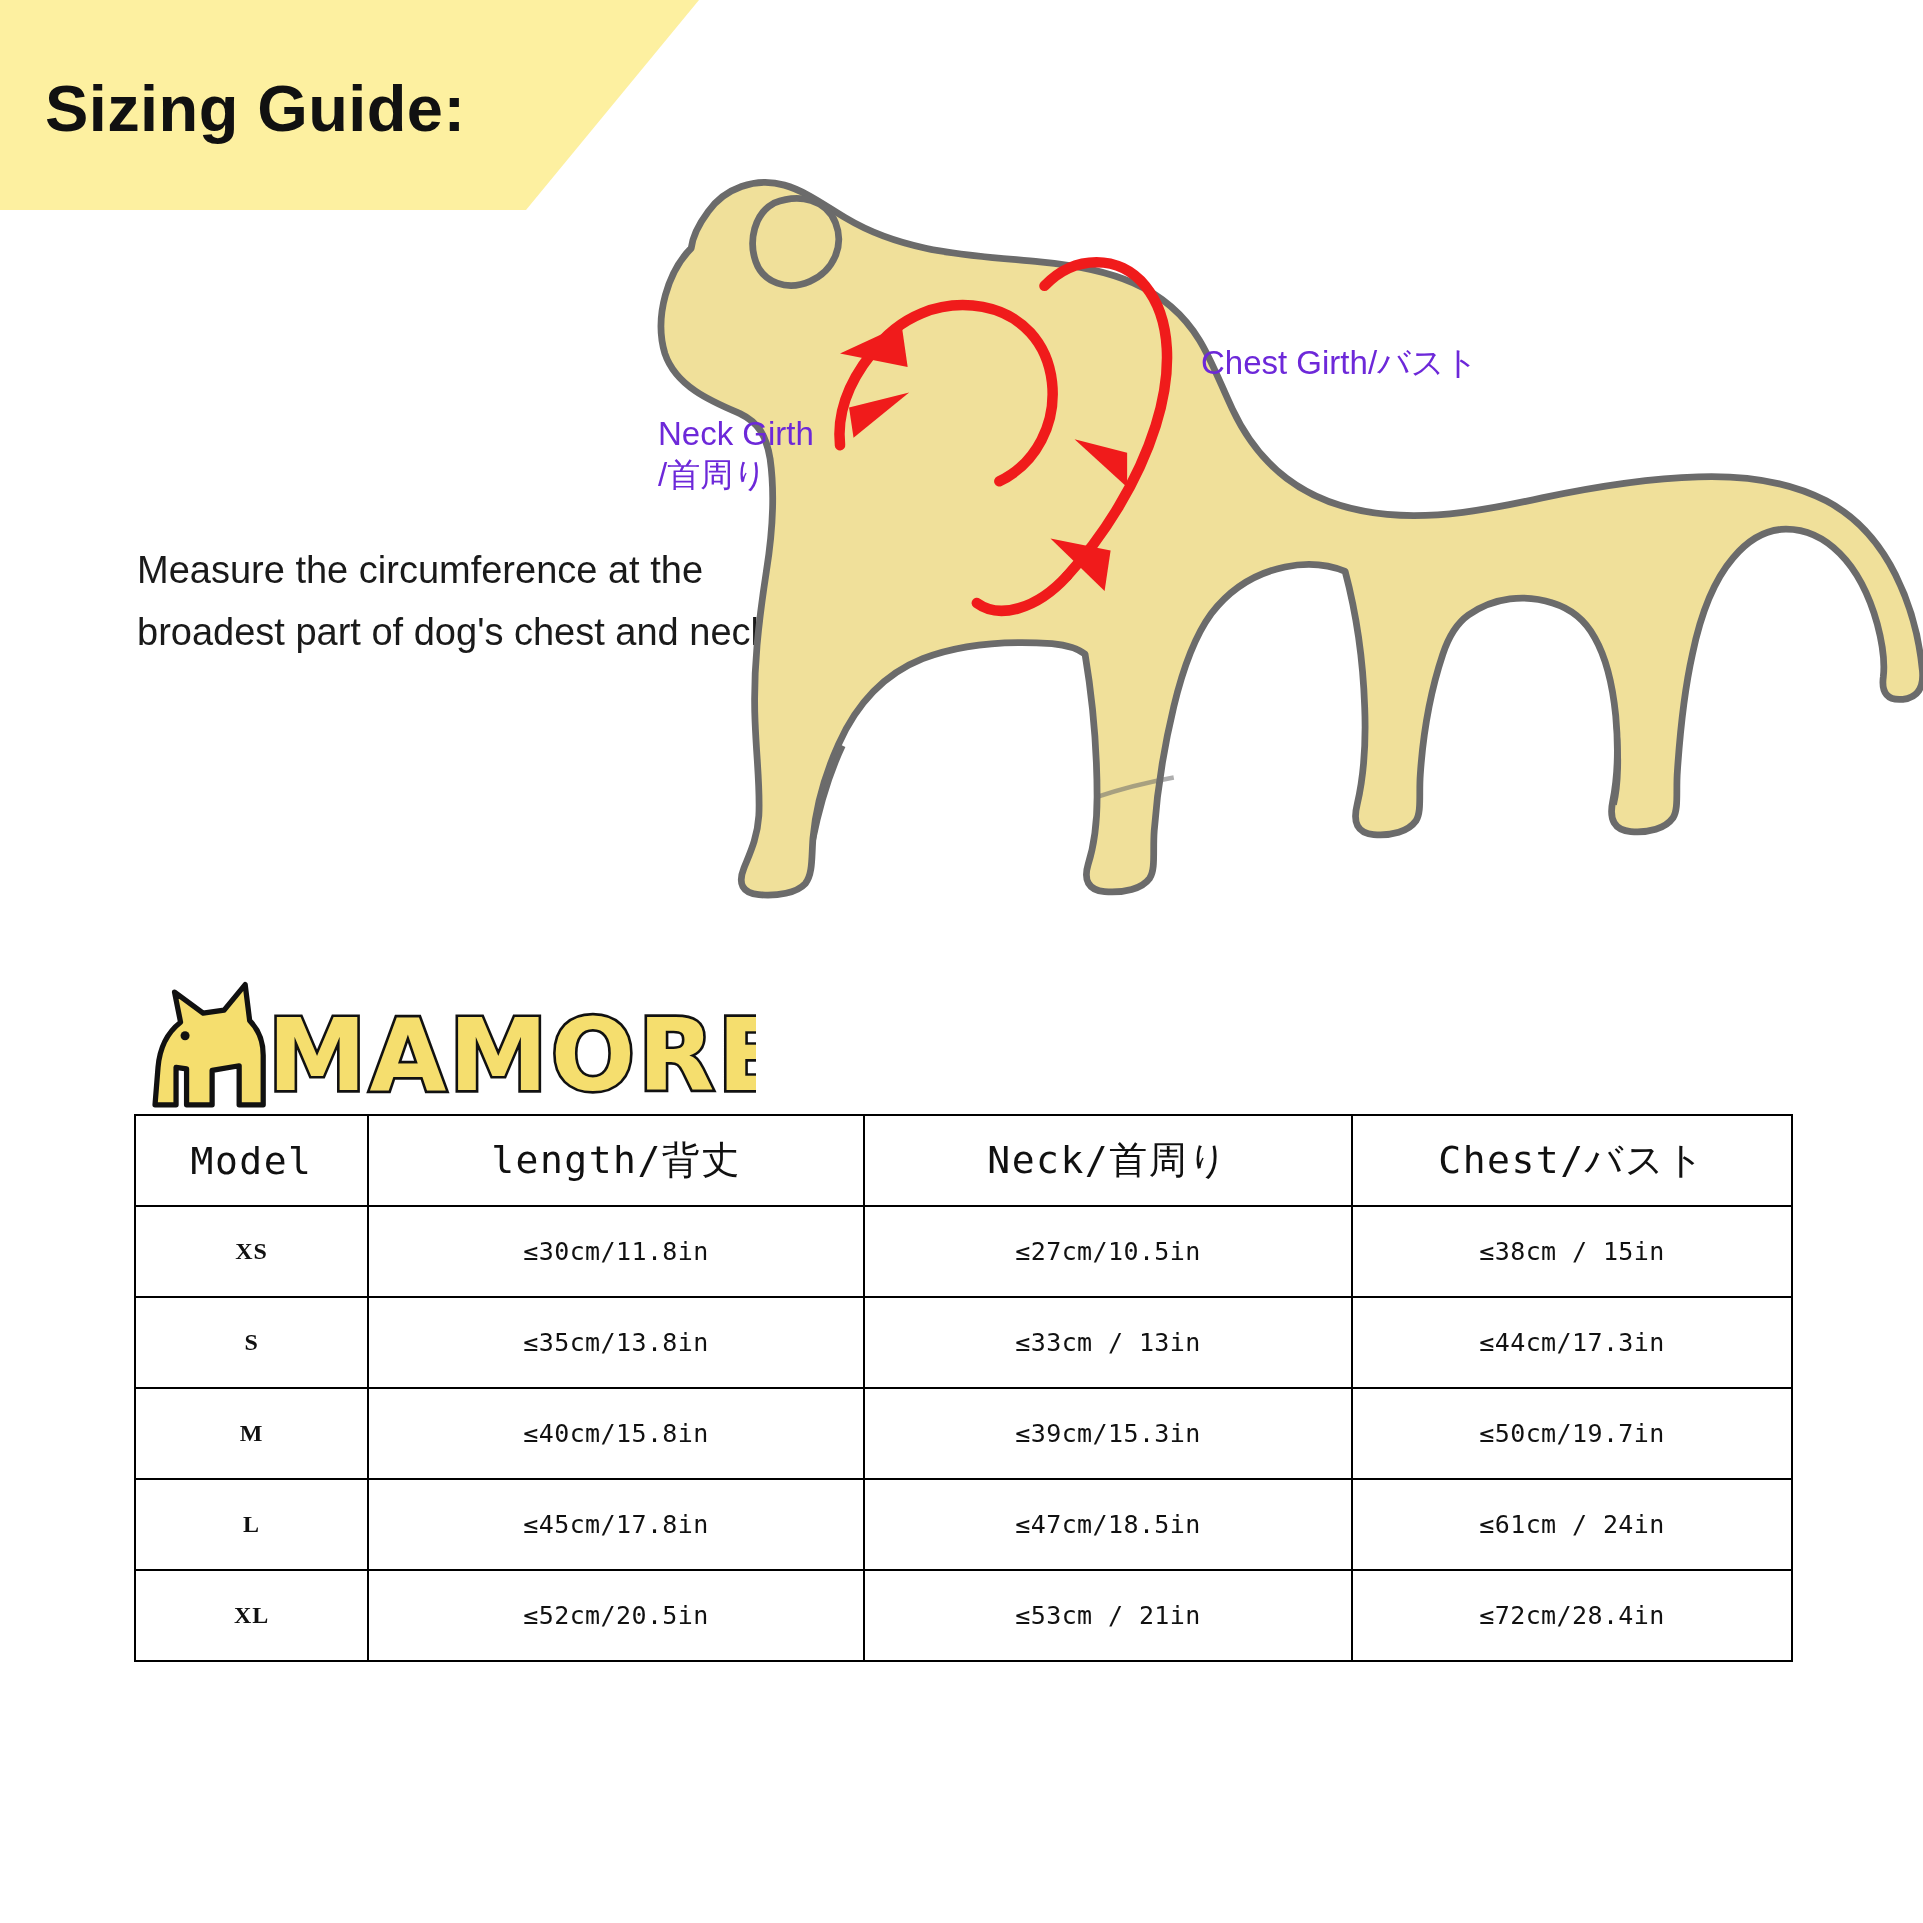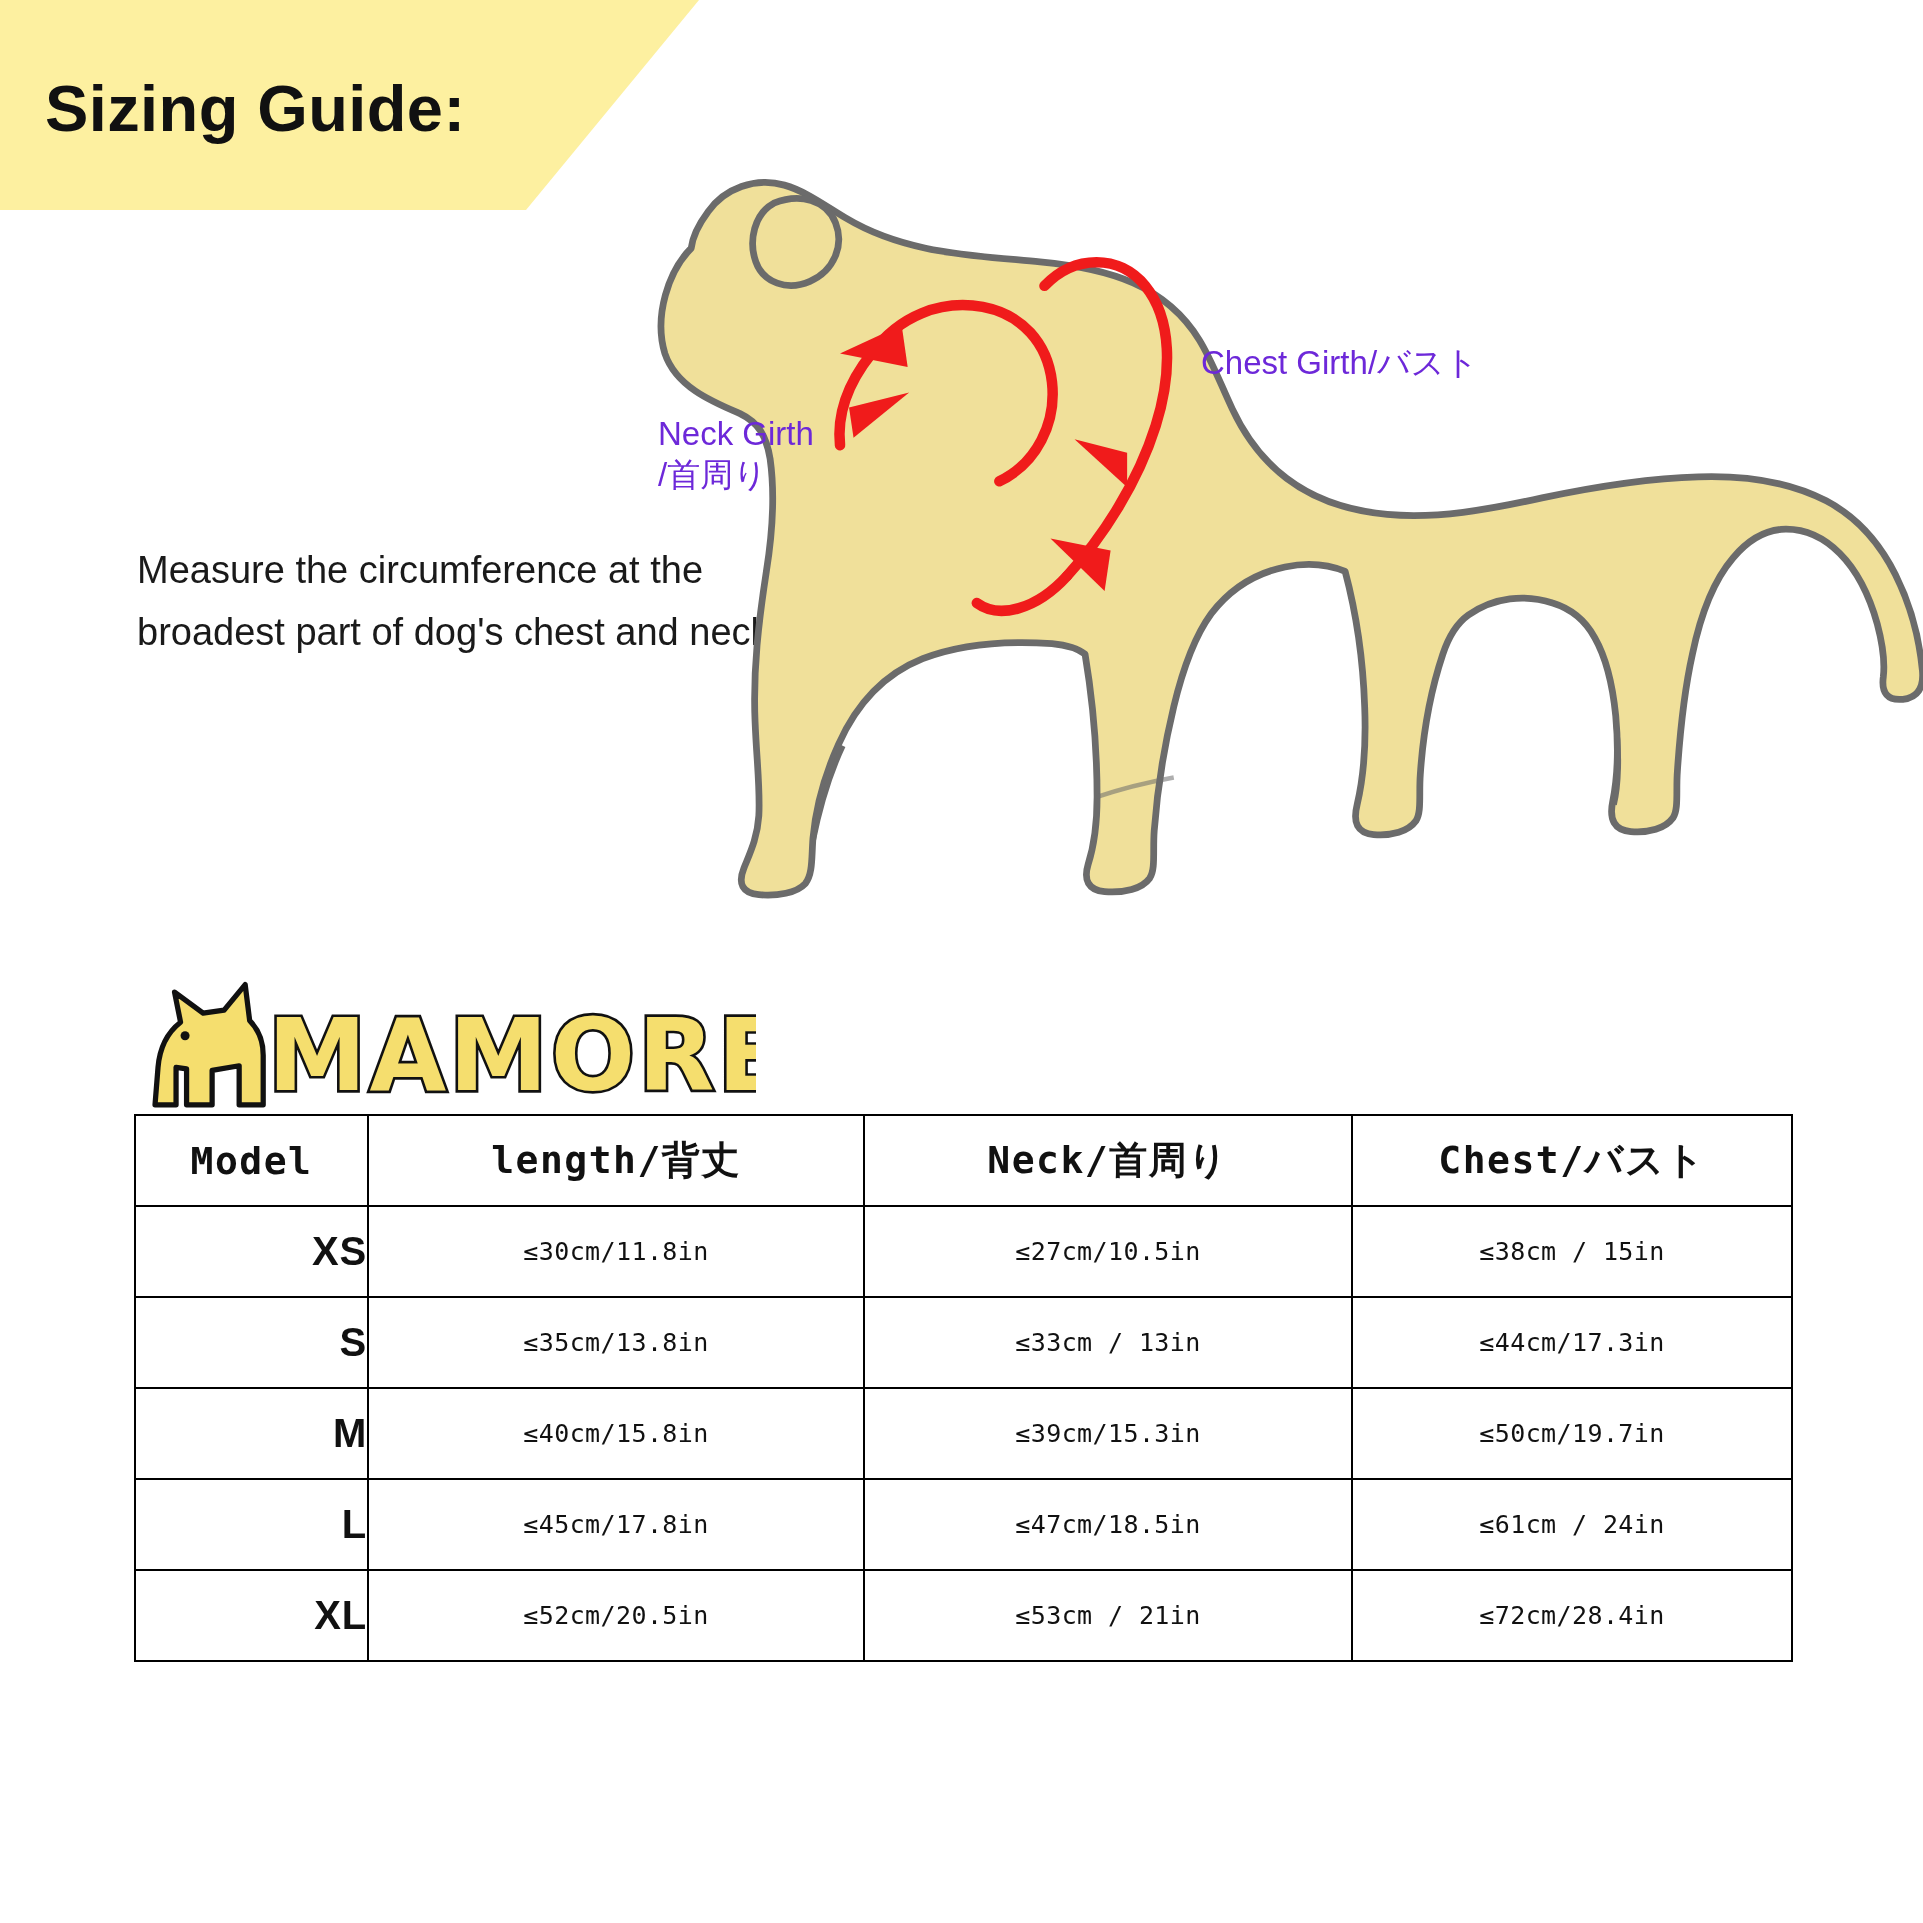--- a/index.html
+++ b/index.html
@@ -95,33 +95,32 @@
   }
   .size-table th, .size-table td {
     border: 2.3px solid #000000;
     text-align: center;
     color: #111111;
     height: 89px;
     padding: 0;
   }
   .size-table th {
     font-size: 38px;
-    font-weight: bold;
+    font-weight: normal;
     letter-spacing: 1.5px;
   }
   .size-table td {
     font-size: 25px;
     letter-spacing: 0.4px;
   }
   .size-table td.model {
-    font-family: Liberation Sans, sans-serif;
+    font-family: Liberation Serif, serif;
     font-weight: bold;
-    font-size: 40px;
+    font-size: 24px;
     letter-spacing: 0.8px;
-    text-align: right;
   }
   .col-model  { width: 233px; }
   .col-length { width: 496px; }
   .col-neck   { width: 488px; }
   .col-chest  { width: 440px; }
 </style>
 </head>
 <body>
 
 <div class="banner"></div>

